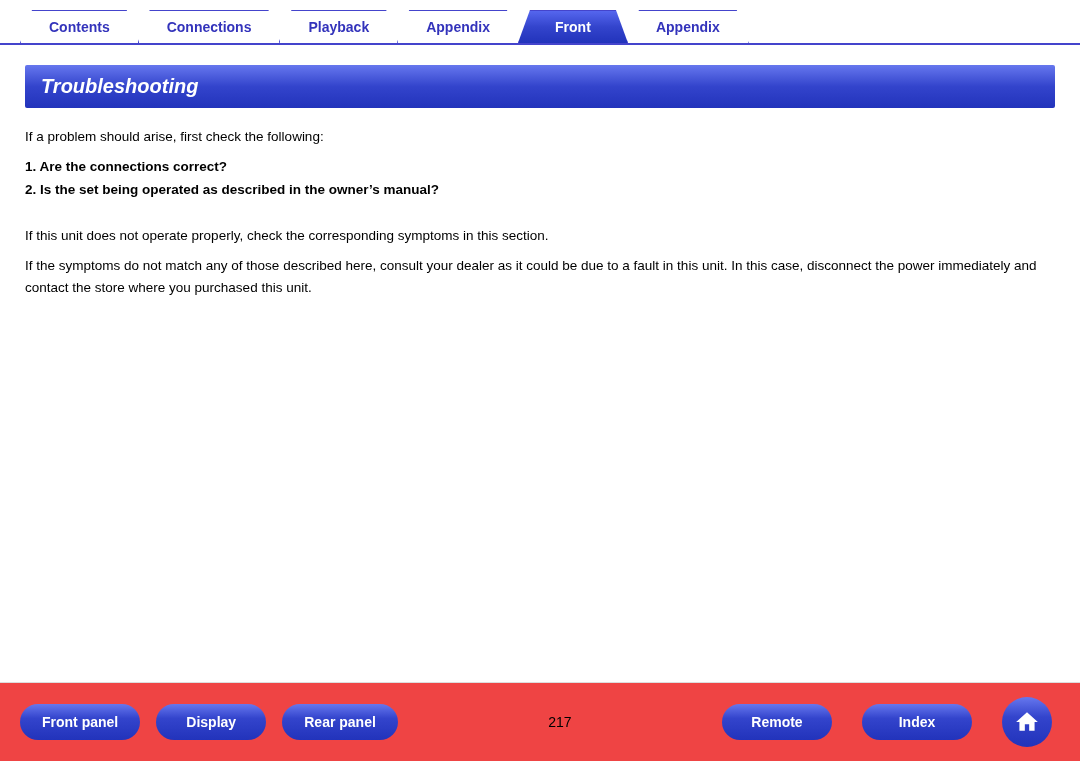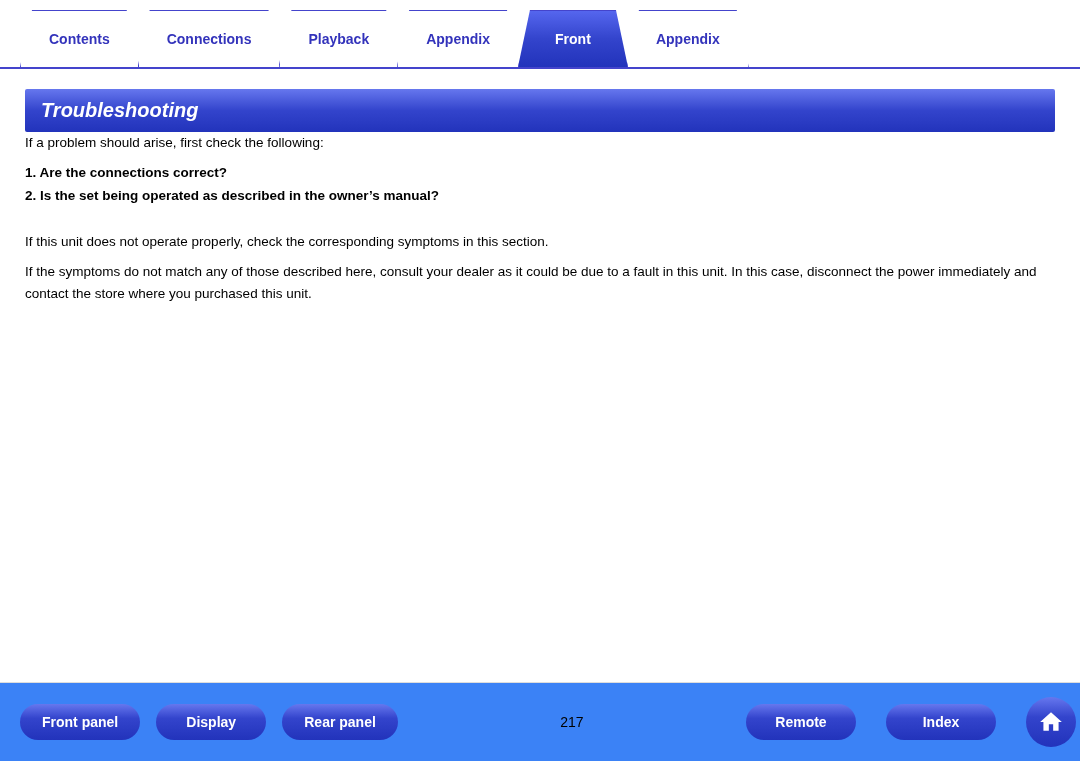--- a/index.html
+++ b/index.html
@@ -23,21 +23,21 @@
     .nav-tabs {
       display: flex;
       align-items: flex-end;
       padding: 10px 20px 0 20px;
       border-bottom: 2px solid #4444cc;
       background: #ffffff;
     }
 
     .nav-tab {
       position: relative;
-      padding: 20px 28px;
+      padding: 8px 28px;
       font-size: 14px;
       font-weight: bold;
       color: #3333bb;
       cursor: pointer;
       border: 1.5px solid #4444cc;
       border-bottom: none;
       background: #ffffff;
       margin-right: -1px;
       clip-path: polygon(12px 0%, calc(100% - 12px) 0%, 100% 100%, 0% 100%);
       text-align: center;
@@ -56,20 +56,21 @@
       flex: 1;
     }
 
     
     .section-header {
       background: linear-gradient(180deg, #6677ee 0%, #3344cc 50%, #2233bb 100%);
       color: #ffffff;
       padding: 10px 16px;
       font-size: 20px;
       font-weight: bold;
+      margin-bottom: 18px;
       border-radius: 2px;
     }
 
     .section-header span {
       font-style: italic;
     }
 
     
     .body-text {
       font-size: 13.5px;
@@ -97,22 +98,22 @@
 
     
     .bottom-nav {
       position: absolute;
       bottom: 0;
       left: 0;
       right: 0;
       display: flex;
       align-items: center;
       justify-content: space-between;
-      padding: 14px 4px 14px 20px;
-      background: #3b82f6;
+      padding: 14px 28px 14px 20px;
+      background: #ef4444;
       border-top: 1px solid #dddddd;
     }
 
     .bottom-nav-left {
       display: flex;
       align-items: center;
       gap: 16px;
     }
 
     .bottom-nav-center {

